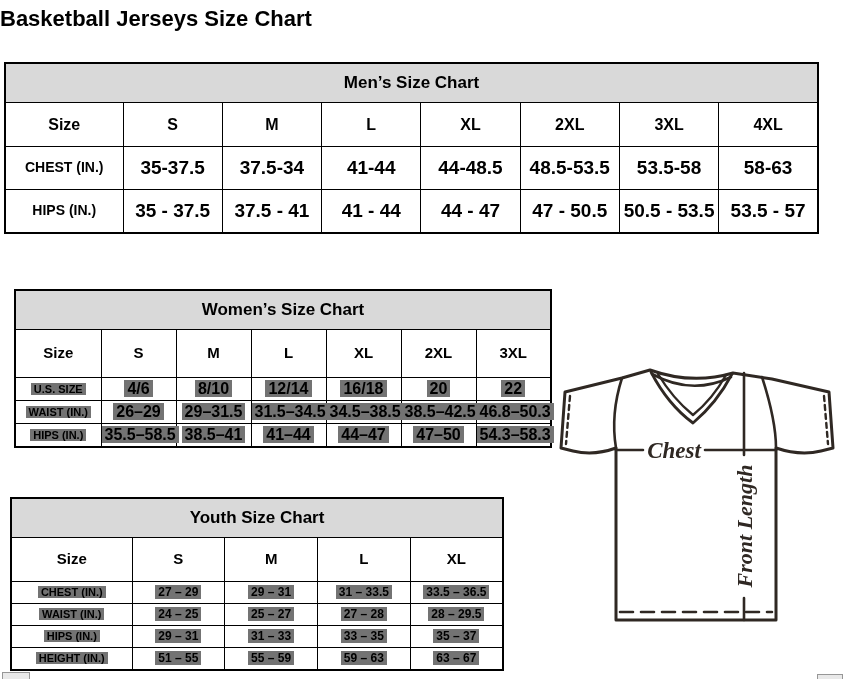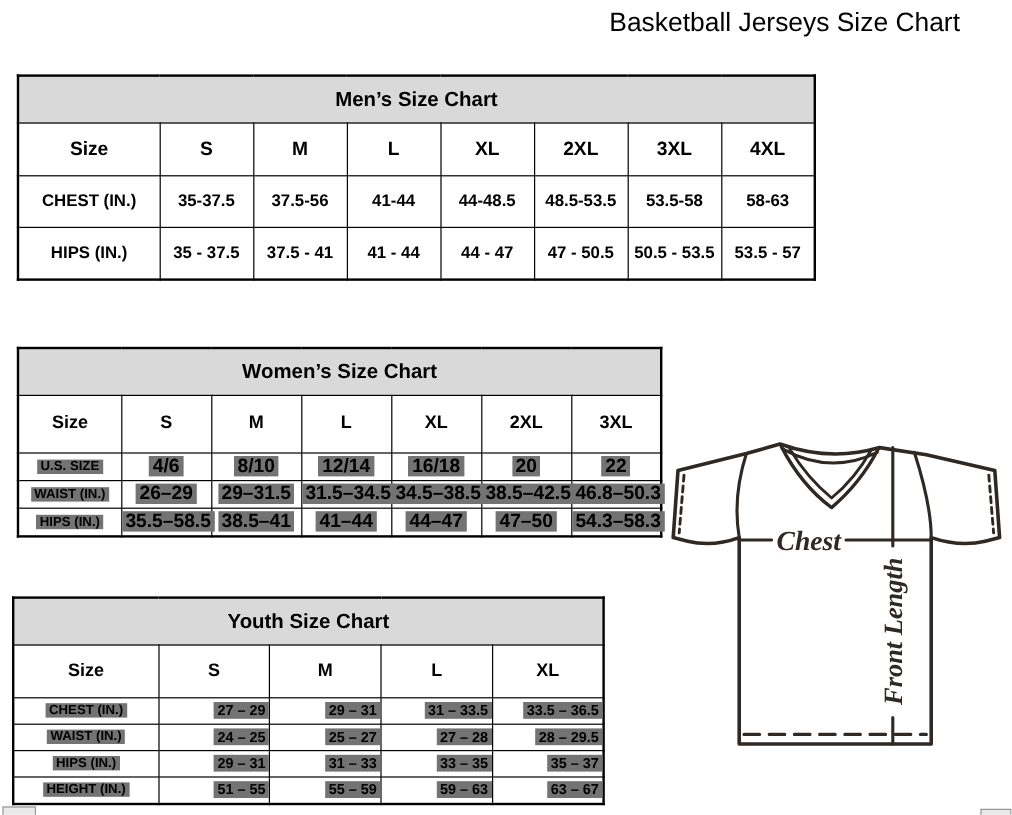--- a/index.html
+++ b/index.html
@@ -1,47 +1,47 @@
 <!DOCTYPE html>
 <html><head>
 <meta charset="utf-8">
 <style>
   html,body{margin:0;padding:0;}
   body{
     width:843px;height:679px;position:relative;overflow:hidden;
     background:#ffffff;font-family:"Liberation Sans",sans-serif;color:#000;
   }
   .page-title{
-    position:absolute;top:6px;left:0;width:800px;text-align:right;
-    font-size:22px;font-weight:normal;letter-spacing:0px;
+    position:absolute;top:6px;left:0;width:800px;text-align:left;
+    font-size:22px;font-weight:bold;letter-spacing:0px;
   }
   table.size-table{
     position:absolute;border-collapse:collapse;table-layout:fixed;
     border:2px solid #000;background:#fff;
   }
   table.size-table th,table.size-table td{
     border:1px solid #000;text-align:center;vertical-align:middle;
     font-weight:bold;padding:0;line-height:1.1;
   }
   tr.band th{background:#d9d9d9;font-size:17px;height:38px;}
   
-  #mens{left:14px;top:62px;width:666px;}
+  #mens{left:4px;top:62px;width:815px;}
   #mens tr.sizes th{height:43px;font-size:16px;}
   #mens tbody th{font-size:14px;height:42px;}
-  #mens tbody td{font-size:14px;height:42px;}
+  #mens tbody td{font-size:19px;height:42px;}
   
   #womens{left:14px;top:289px;width:538px;}
   #womens tr.sizes th{height:47px;font-size:15px;}
   #womens tbody th{font-size:11px;height:22px;}
   #womens tbody td{font-size:16px;height:22px;}
   
   #youth{left:10px;top:497px;width:494px;}
   #youth tr.sizes th{height:43px;font-size:15px;}
   #youth tbody th{font-size:11px;height:21px;}
-  #youth tbody td{font-size:12px;height:21px;text-align:right;}
+  #youth tbody td{font-size:12px;height:21px;}
   .hl{background:#737373;padding:0 3px;white-space:nowrap;}
   
   #jersey{position:absolute;left:556px;top:360px;width:282px;height:308px;}
   .measure-text{
     font-family:"Liberation Serif","DejaVu Serif",serif;
     font-style:italic;font-weight:bold;fill:#2f2823;
   }
   
   .handle{position:absolute;background:#e9e9e9;border:1px solid #979797;box-sizing:border-box;}
   #handle-left{left:2px;top:672px;width:28px;height:10px;}
@@ -75,21 +75,21 @@
       <th>XL</th>
       <th>2XL</th>
       <th>3XL</th>
       <th>4XL</th>
     </tr>
   </thead>
   <tbody>
     <tr>
       <th>CHEST (IN.)</th>
       <td>35-37.5</td>
-      <td>37.5-56</td>
+      <td>37.5-34</td>
       <td>41-44</td>
       <td>44-48.5</td>
       <td>48.5-53.5</td>
       <td>53.5-58</td>
       <td>58-63</td>
     </tr>
     <tr>
       <th>HIPS (IN.)</th>
       <td>35 - 37.5</td>
       <td>37.5 - 41</td>

